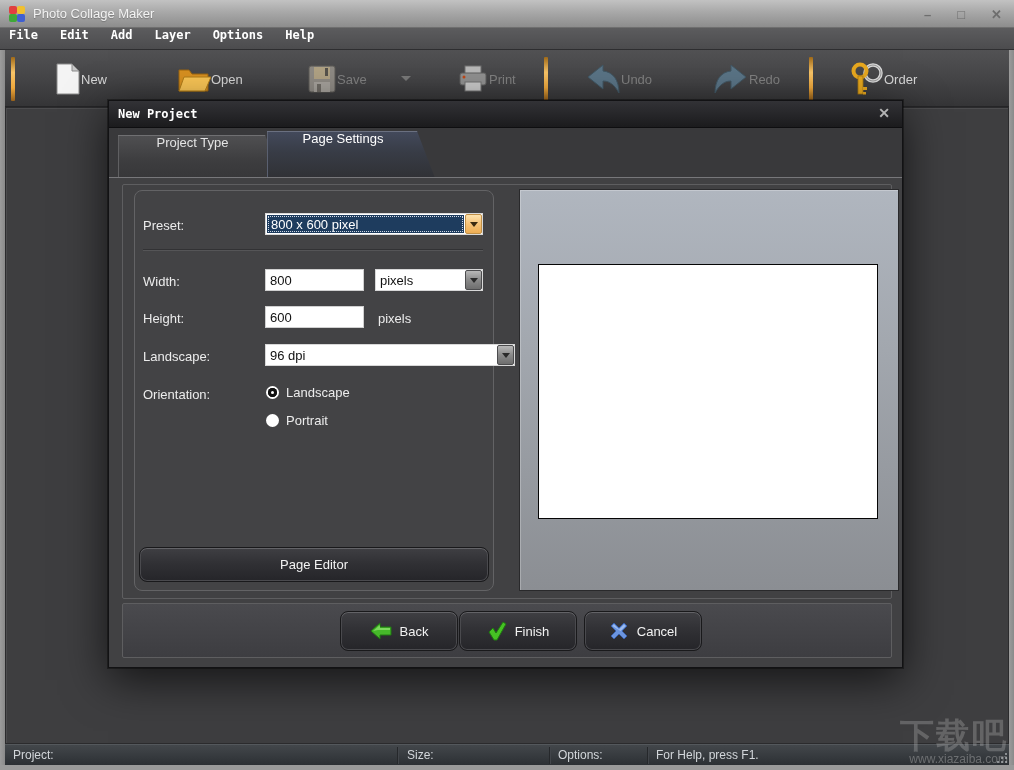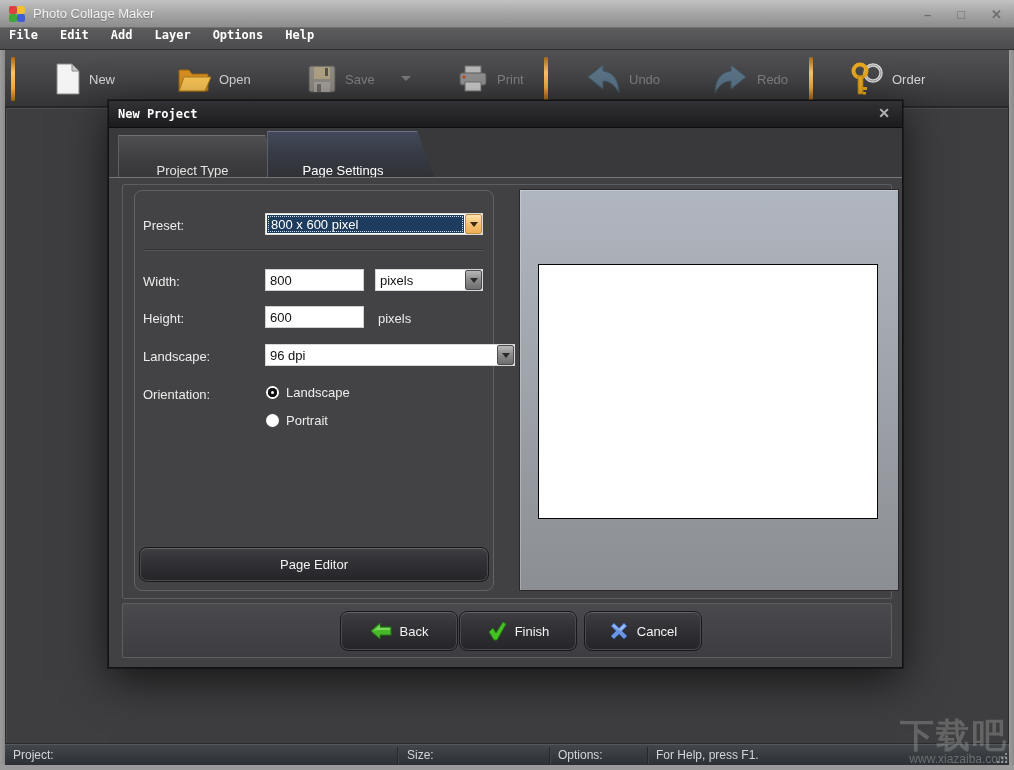--- a/index.html
+++ b/index.html
@@ -37,21 +37,21 @@
   }
 
   .toolbar {
     position:absolute; left:5px; top:50px; width:1004px; height:57px;
     background:linear-gradient(180deg,#525254 0%,#434345 55%,#353537 100%);
     border-bottom:1px solid #252527;
   }
   .tb-sep { position:absolute; top:7px; width:4px; height:44px;
     background:linear-gradient(180deg,#a06a18,#f8c468 35%,#eFa83c 70%,#96601a);
     border-radius:1px; }
-  .tb-btn { position:absolute; top:9px; height:40px; display:flex; align-items:center; gap:8px; color:#d6d6d6; font-size:13px; cursor:pointer; }
+  .tb-btn { position:absolute; top:9px; height:40px; display:flex; align-items:center; color:#d6d6d6; font-size:13px; cursor:pointer; }
   .tb-btn.disabled { color:#808080; }
   .tb-btn svg { display:block; }
   .save-drop { position:absolute; top:26px; width:0; height:0;
     border-left:5px solid transparent; border-right:5px solid transparent; border-top:5px solid #787878; }
 
   
   .frame-left, .frame-right {
     position:absolute; top:50px; width:5px; height:715px;
     background:linear-gradient(90deg,#9c9c9c,#8a8a8a);
   }
@@ -88,21 +88,21 @@
     position:absolute; left:0; top:0; right:0; height:27px;
     background:linear-gradient(180deg,#323236,#1b1b1d);
     border-bottom:1px solid #0e0e10;
     display:flex; align-items:center; padding-left:9px;
     color:#fff; font-family:"DejaVu Sans Mono", monospace; font-weight:bold; font-size:12px;
   }
   .dlg-close { position:absolute; right:12px; top:4px; color:#b4b4b4; font-size:14px; font-weight:bold; cursor:pointer; font-family:"Liberation Sans",sans-serif; }
 
   .dlg-tabs { position:absolute; left:0; top:27px; right:0; height:50px; background:#39393b; }
   .dlg-tabs .underline { position:absolute; left:0; right:0; bottom:0; height:1px; background:#77777a; }
-  .tab { position:absolute; bottom:0; display:flex; align-items:flex-end; justify-content:center;
+  .tab { position:absolute; bottom:0; display:flex; align-items:flex-start; justify-content:center;
     color:#e4e4e4; font-size:13px; cursor:pointer;
     clip-path:polygon(0 0, calc(100% - 18px) 0, 100% 100%, 0 100%); }
   .tab.inactive { left:9px; width:165px; height:43px;
     background:linear-gradient(180deg,#505052,#3d3d3f 60%,#373739);
     box-shadow:inset 0 1px 0 #707072, inset 1px 0 0 #606062; }
   .tab.active { left:158px; width:168px; height:47px; color:#fff;
     background:linear-gradient(180deg,#434a5c 0%,#383c46 45%,#303135 100%);
     box-shadow:inset 0 1px 0 #6a7080, inset 1px 0 0 #5a6070; }
   .tab .lbl { padding-right:16px; }
 

